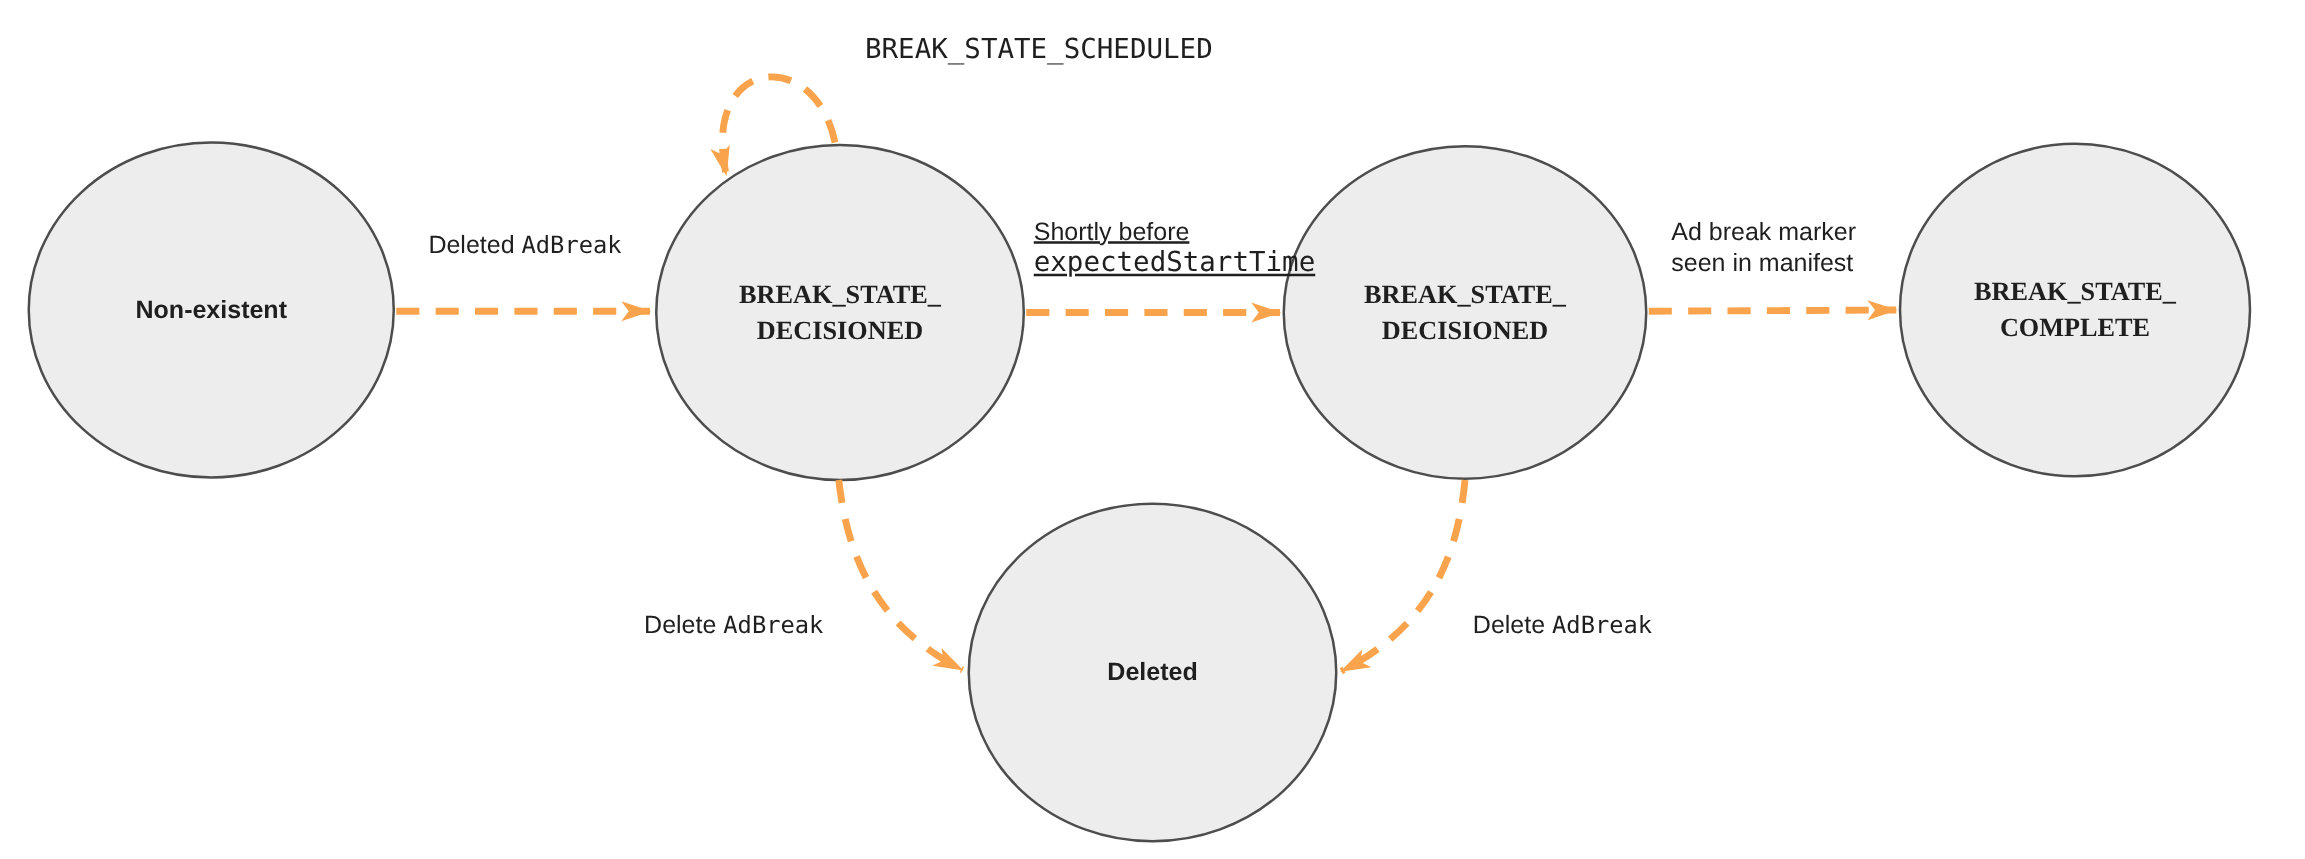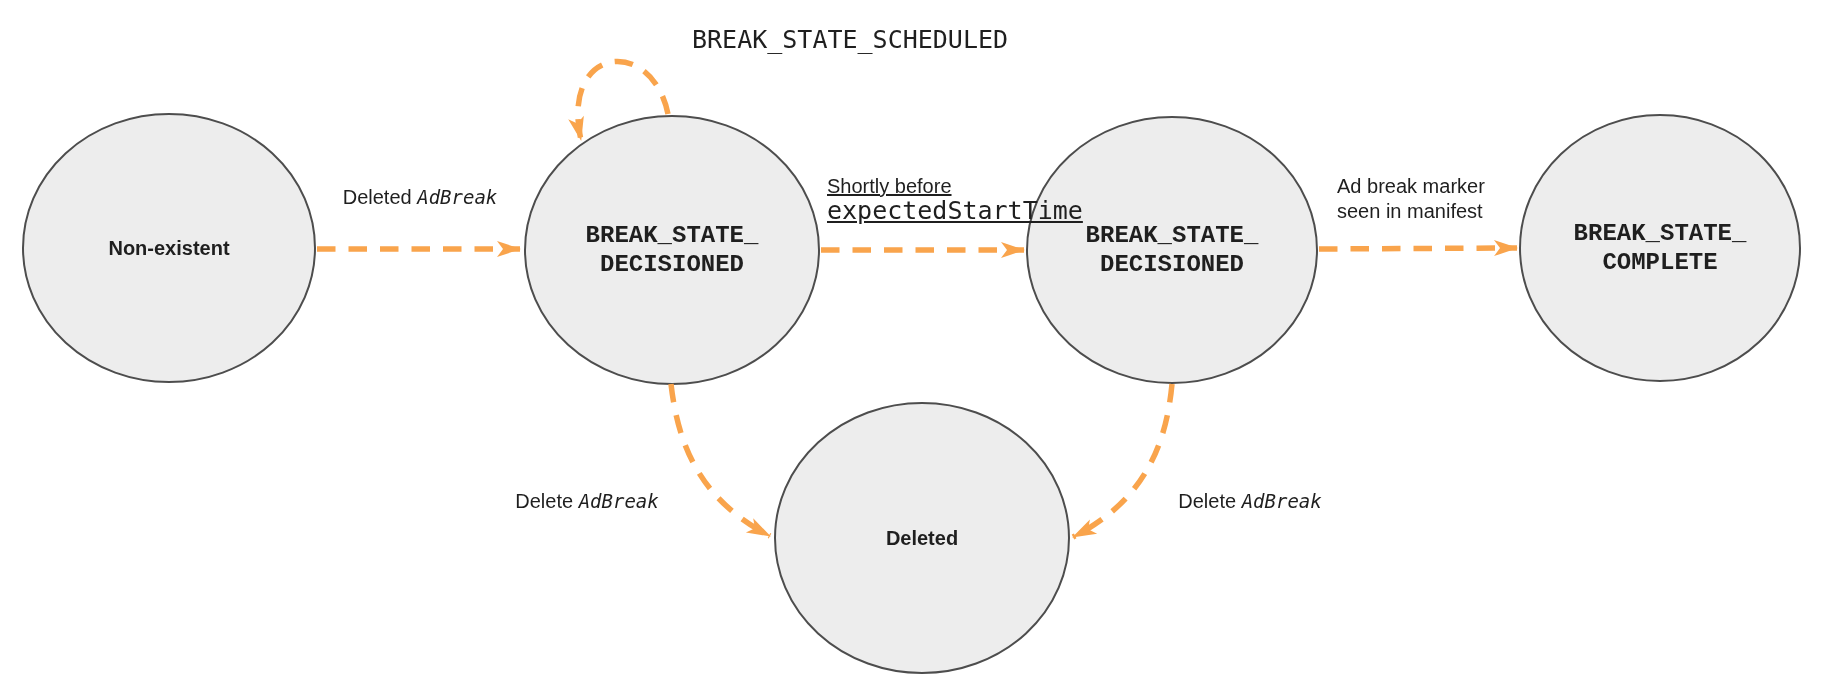--- a/index.html
+++ b/index.html
@@ -33,42 +33,41 @@
   .node-label{
     position:absolute;
     transform:translate(-50%,-50%);
     text-align:center;
     font-weight:bold;
     font-size:20px;
     line-height:28px;
     white-space:nowrap;
   }
   .node-label.mono{
-    font-family:Liberation Mono, monospace;
-    font-size:24px;
+    font-family:Liberation Serif, serif;
+    font-size:21px;
     line-height:29px;
   }
   .edge-label{
     position:absolute;
     font-size:20px;
     line-height:24.5px;
     white-space:nowrap;
   }
   .edge-label.centered{
     transform:translate(-50%,-50%);
     text-align:center;
   }
   .code{
     font-family:"DejaVu Sans Mono",monospace;
     font-size:19px;
-    font-style:italic;
   }
   .code-line{
     font-family:"DejaVu Sans Mono",monospace;
-    font-size:25px;
+    font-size:22px;
   }
 </style>
 </head>
 <body>
 
 <div class="canvas">
 
   <svg width="1844" height="687" viewBox="0 0 1844 687">
     <defs>
       <marker id="arrowhead" viewBox="0 0 26 18" markerWidth="26" markerHeight="18" refX="24" refY="9" orient="auto" markerUnits="userSpaceOnUse">

